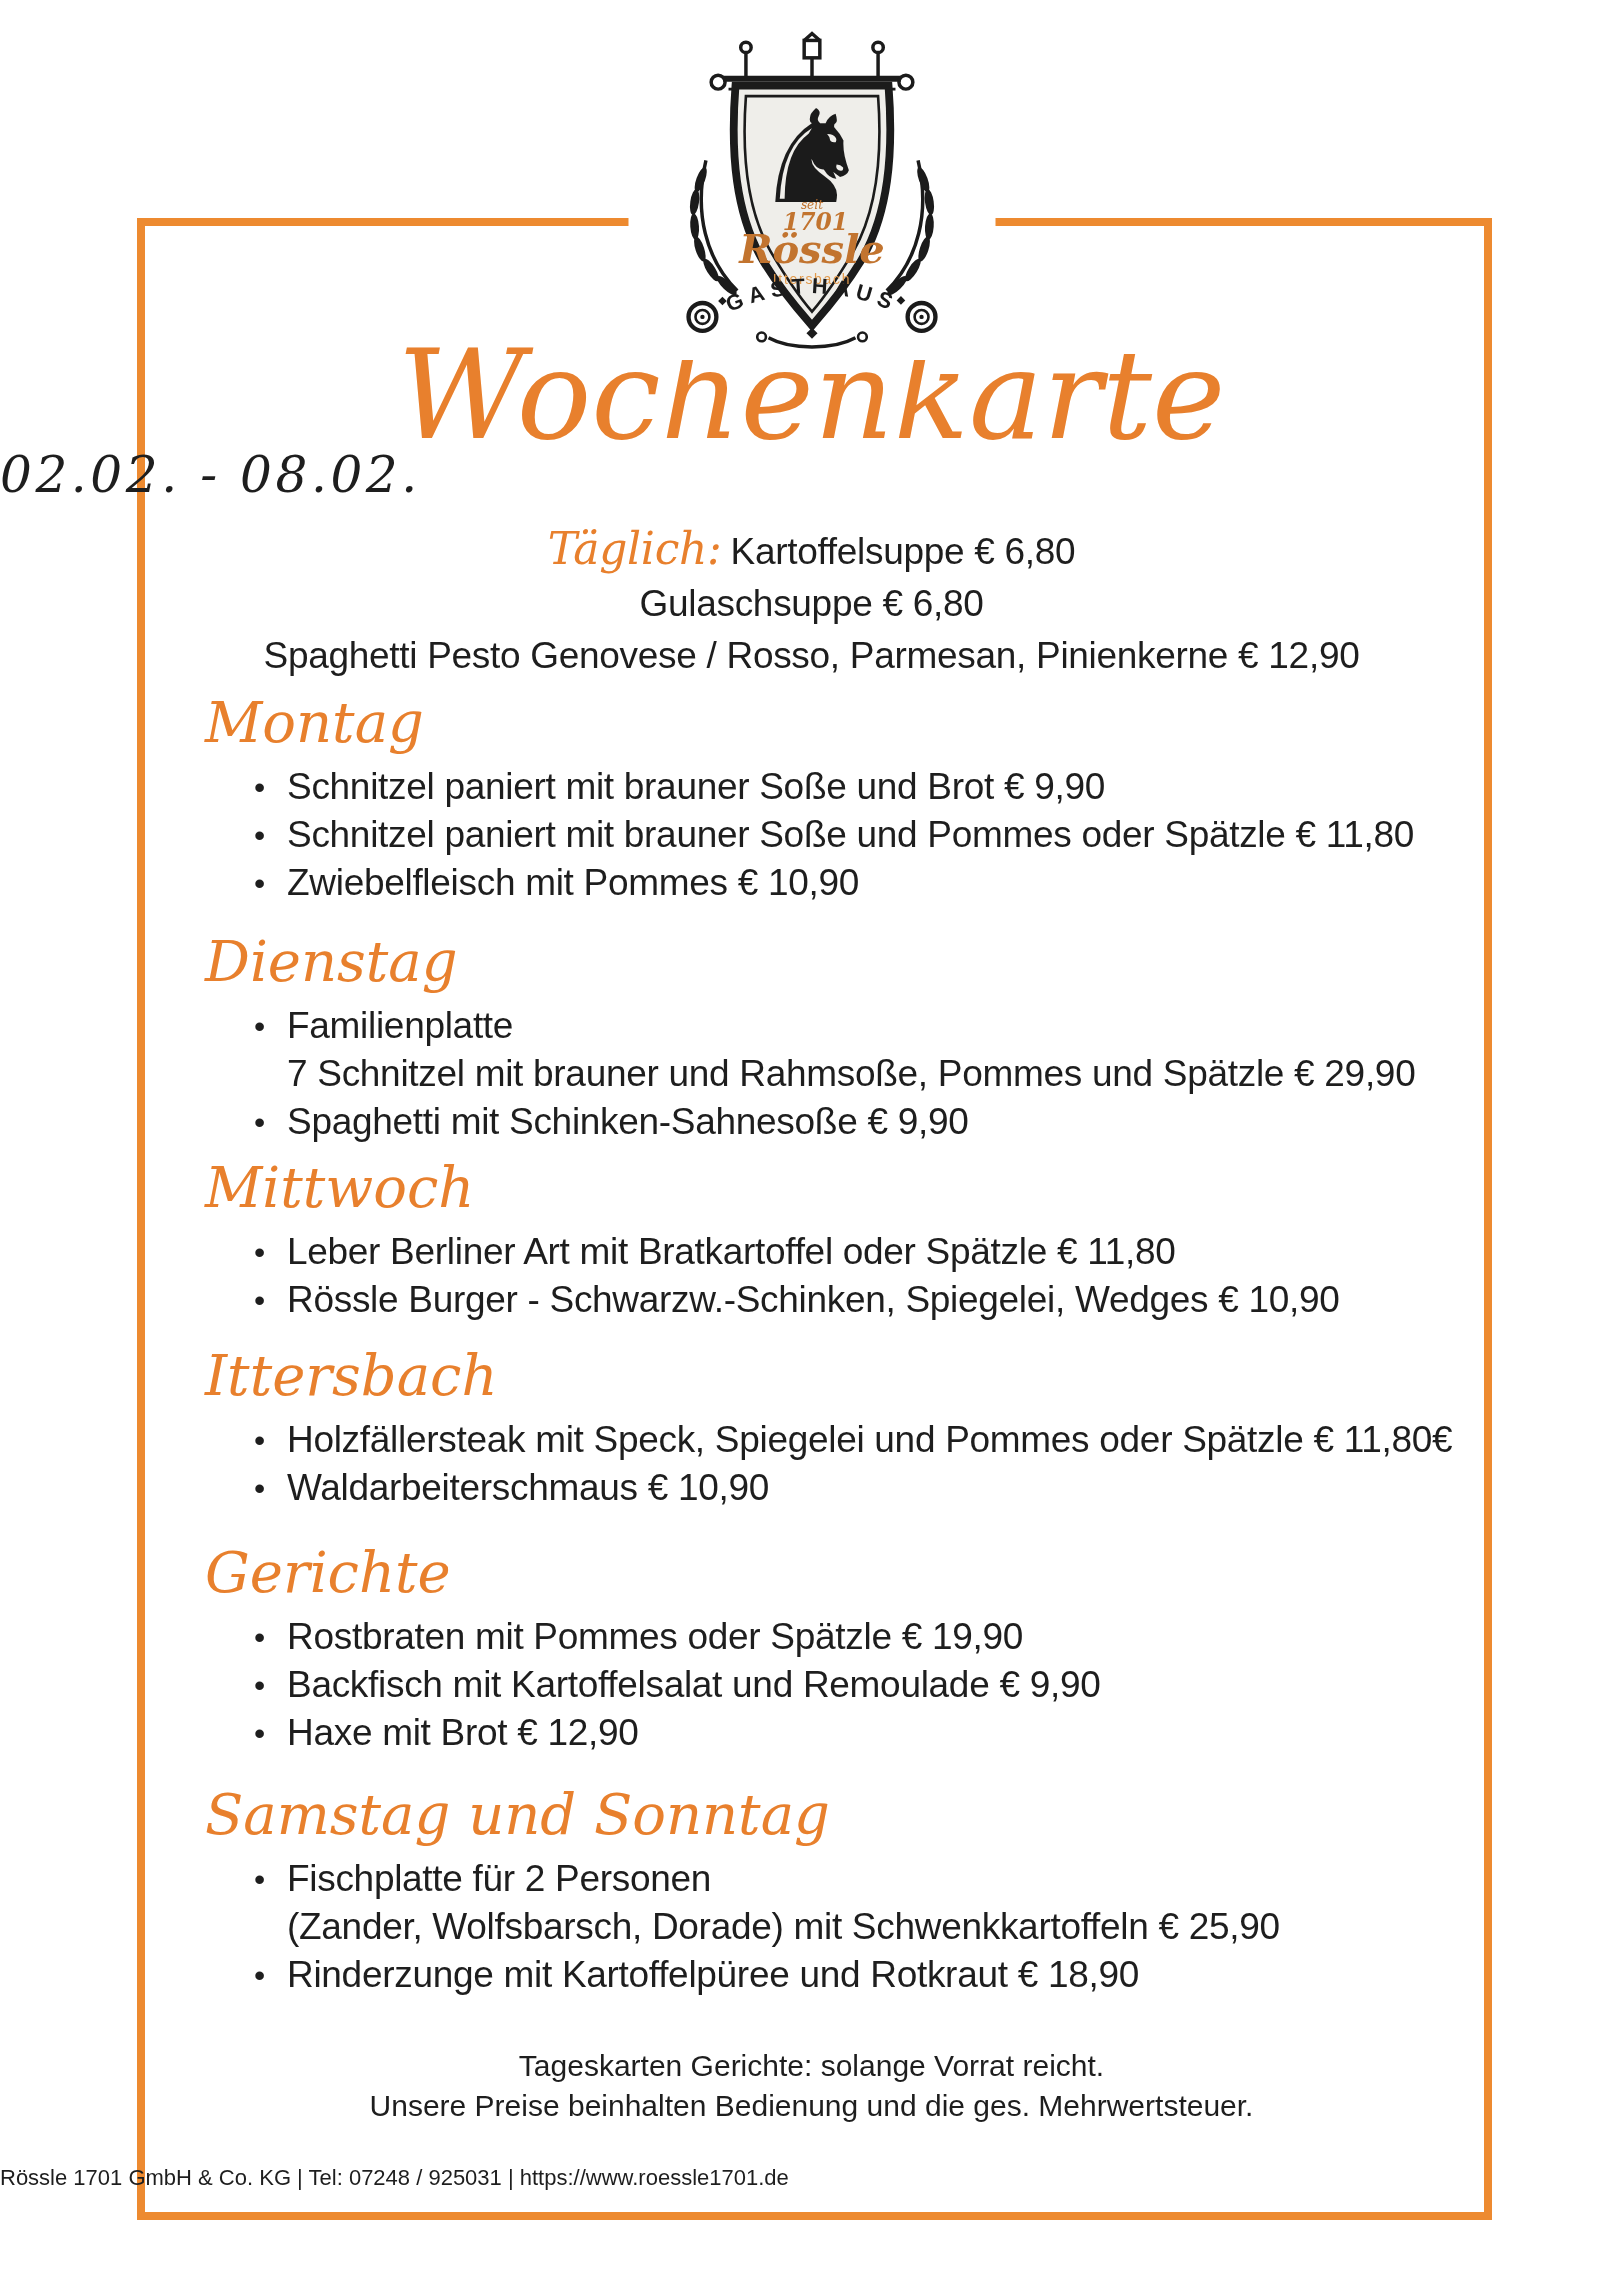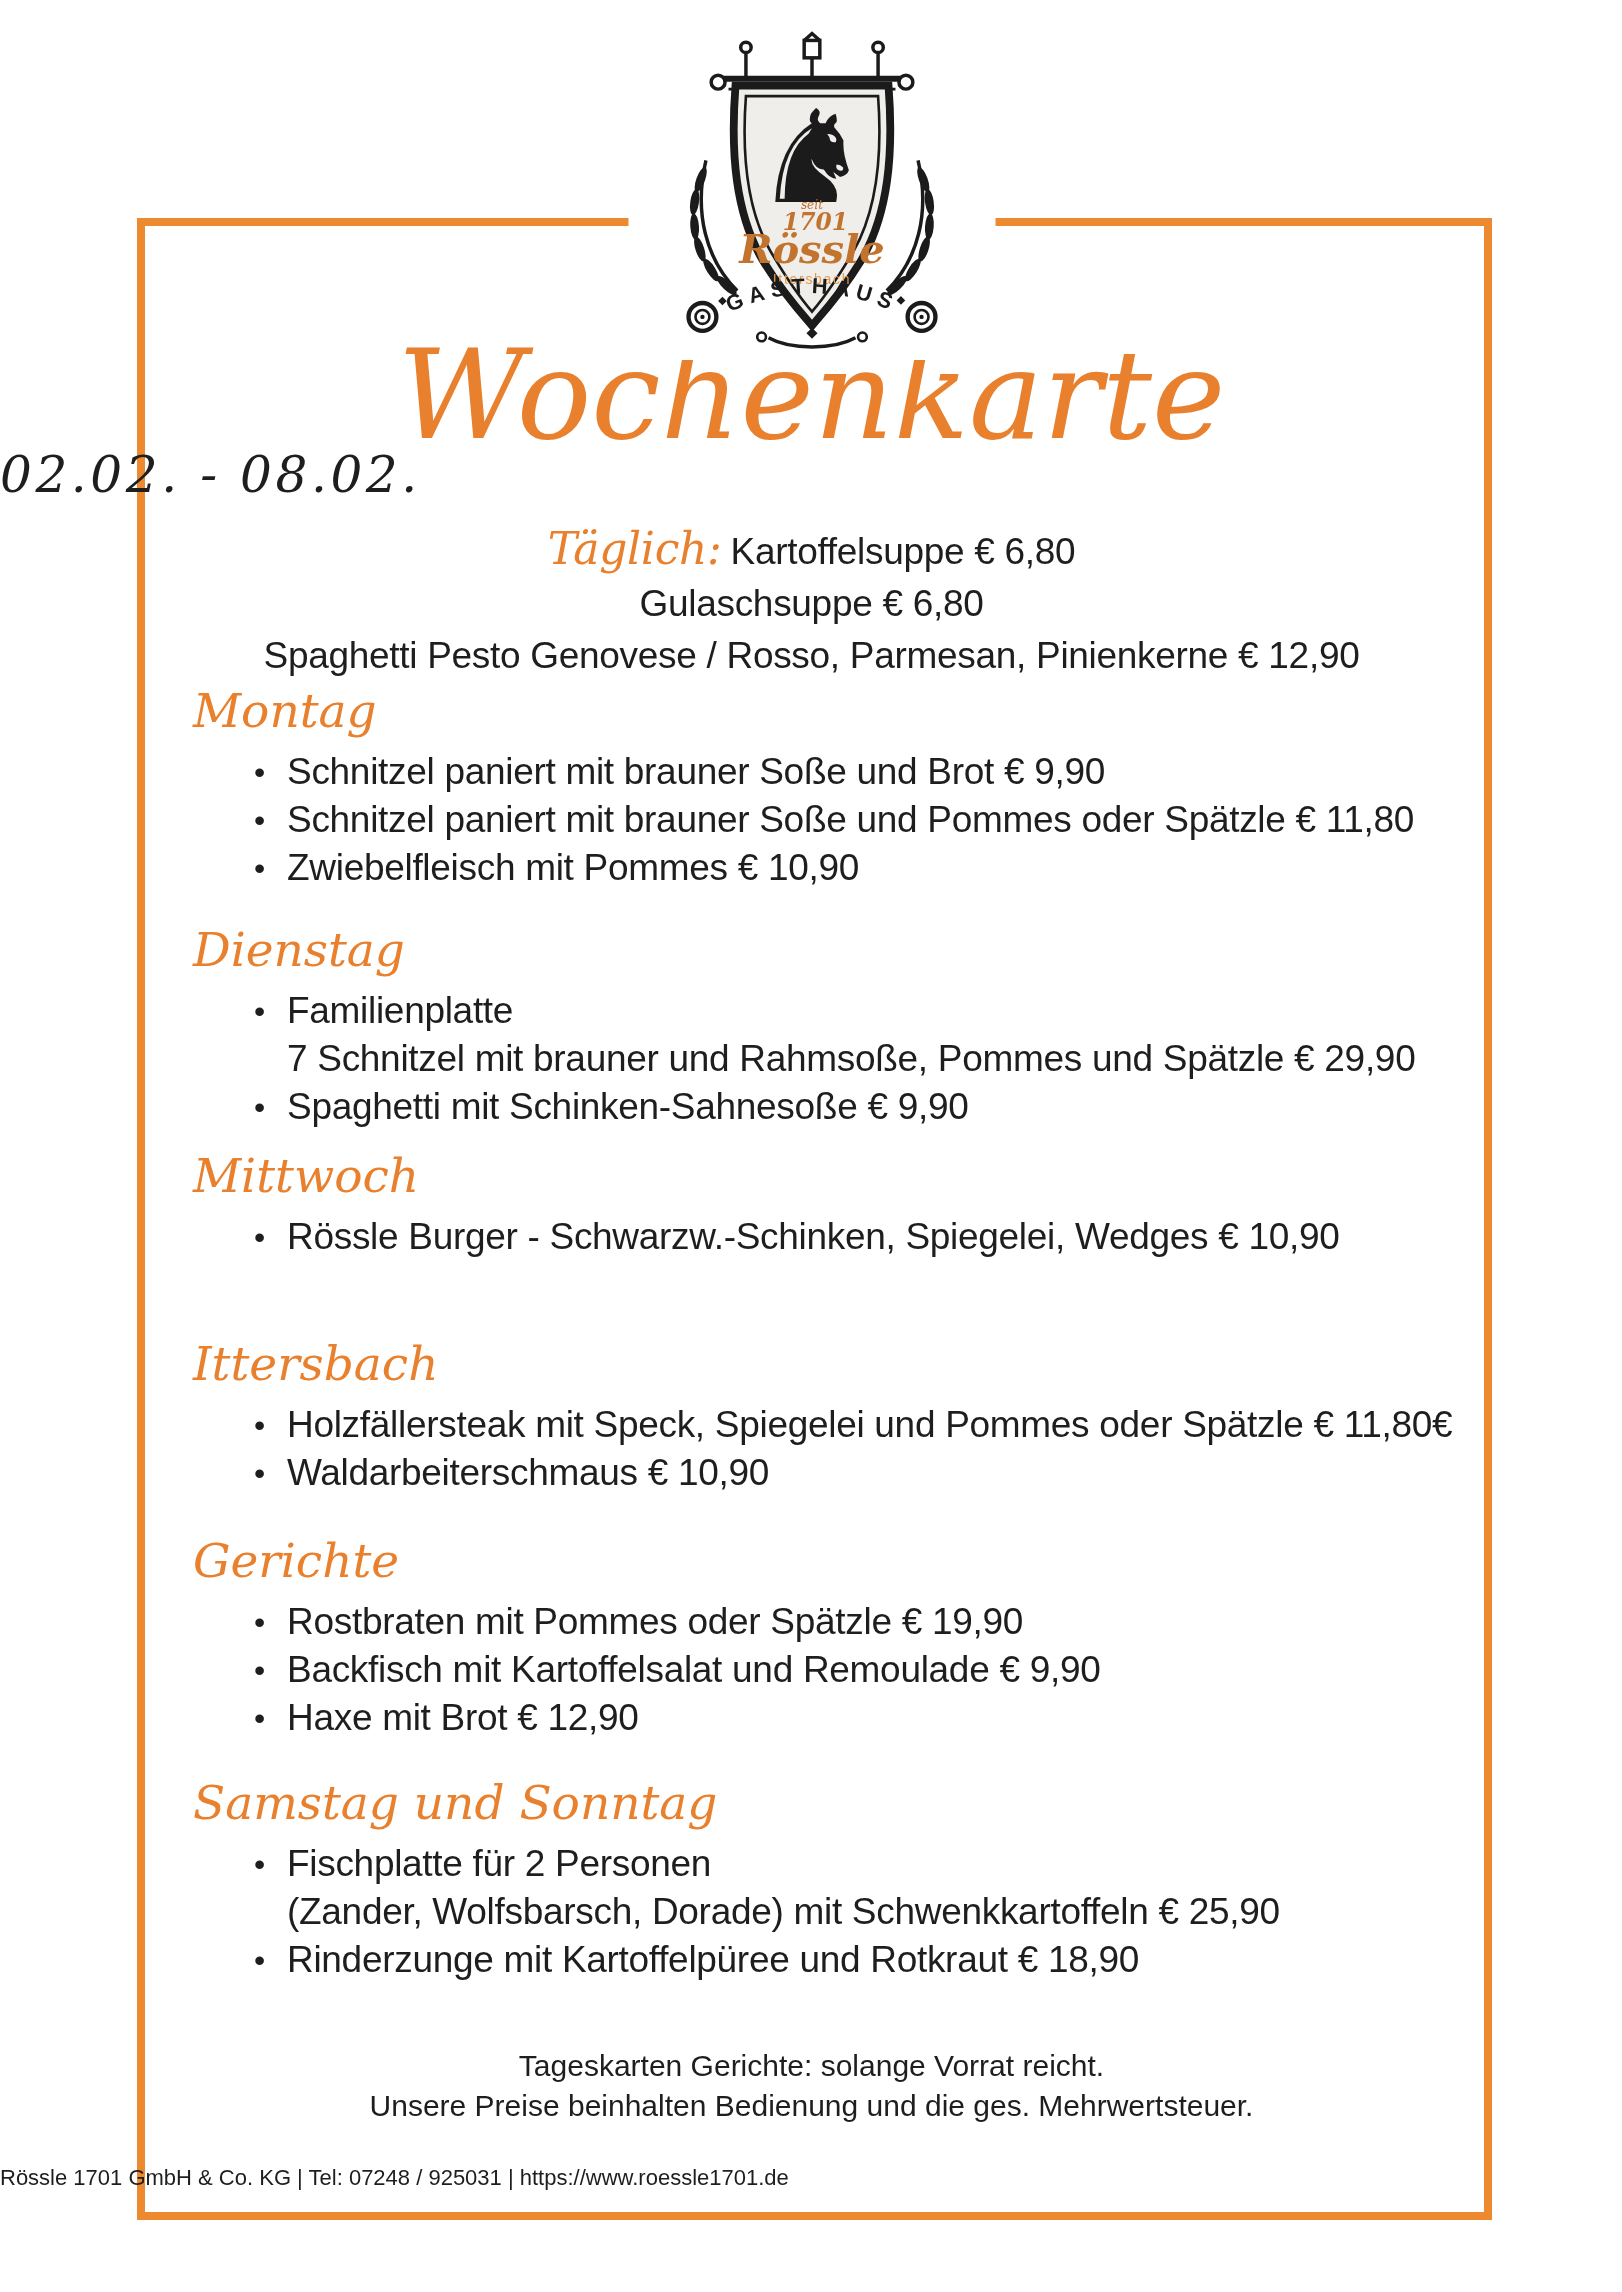--- a/index.html
+++ b/index.html
@@ -70,25 +70,25 @@
   }
   .sections{position:absolute;left:0;top:0;width:100%;height:100%;z-index:1;}
   .day-section{position:absolute;left:193px;right:143px;}
   .day-section:nth-of-type(1){top:682px;}
   .day-section:nth-of-type(2){top:921px;}
   .day-section:nth-of-type(3){top:1147px;}
   .day-section:nth-of-type(4){top:1335px;}
   .day-section:nth-of-type(5){top:1532px;}
   .day-section:nth-of-type(6){top:1774px;}
   .day-heading{
-    margin:0;
+    margin:12px;
     font-family:"DejaVu Serif",serif;
     font-style:italic;
     font-weight:normal;
-    font-size:47px;line-height:57px;
+    font-size:56px;line-height:57px;
     color:#E8802D;
   }
   .day-items{
     list-style:none;
     margin:9px 0 0 0;padding:0;
   }
   .menu-item{
     position:relative;
     padding-left:94px;
     font-size:37px;line-height:48px;
@@ -235,20 +235,23 @@
           <li class="menu-item">
             <span class="item-line">Spaghetti mit Schinken-Sahnesoße € 9,90</span>
           </li>
         </ul>
     </section>
 
     <section class="day-section">
       <h2 class="day-heading">Mittwoch</h2>
       <ul class="day-items">
           <li class="menu-item">
+            <span class="item-line">Leber Berliner Art mit Bratkartoffel oder Spätzle € 11,80</span>
+          </li>
+          <li class="menu-item">
             <span class="item-line">Rössle Burger - Schwarzw.-Schinken, Spiegelei, Wedges € 10,90</span>
           </li>
         </ul>
     </section>
 
     <section class="day-section">
       <h2 class="day-heading">Ittersbach</h2>
       <ul class="day-items">
           <li class="menu-item">
             <span class="item-line">Holzfällersteak mit Speck, Spiegelei und Pommes oder Spätzle € 11,80€</span>

